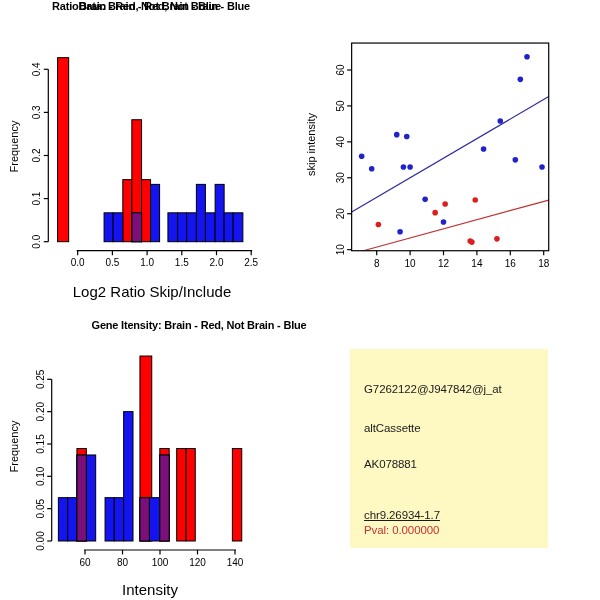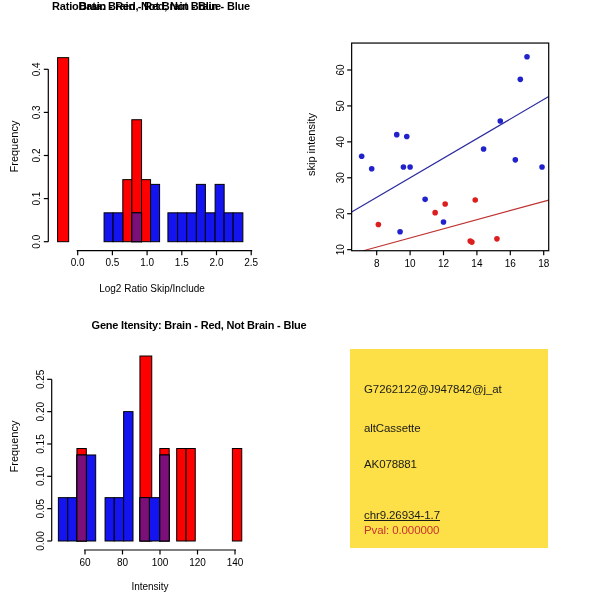--- a/index.html
+++ b/index.html
@@ -3,21 +3,21 @@
 <meta charset="utf-8">
 <style>
   html,body{margin:0;padding:0;background:#fff;}
   .stage{position:relative;width:600px;height:600px;background:#fff;overflow:hidden;
          font-family:"Liberation Sans","DejaVu Sans",sans-serif;color:#000;}
   svg{position:absolute;left:0;top:0;}
   .title{position:absolute;font-size:11px;font-weight:bold;letter-spacing:-0.2px;text-align:center;white-space:nowrap;}
   .t1{left:0;top:20;width:302px;}
   .t2{left:300;top:20;width:300px;}
   .t3{left:0;top:319px;width:302px;margin-left:48px;}
-  .xlab{position:absolute;font-size:10px;text-align:center;white-space:nowrap;}
+  .xlab{position:absolute;font-size:15px;text-align:center;white-space:nowrap;}
   .x1{left:2px;top:283px;width:300px;}
   .x2{left:300px;top:281px;width:295px;}
   .x3{left:0;top:581px;width:300px;}
   .ylab{position:absolute;font-size:11px;width:140px;height:13px;text-align:center;
         transform:rotate(-90deg);white-space:nowrap;}
   .y1{left:-56px;top:140px;}
   .y2{left:241px;top:138px;}
   .y3{left:-56px;top:440px;}
   .infobox{position:absolute;left:350px;top:349px;width:198px;height:199px;}
   .infoline{position:absolute;left:14px;font-size:11.5px;letter-spacing:-0.1px;white-space:nowrap;}
@@ -187,20 +187,20 @@
   <div class="title t1">RatioData: Brain - Red, Not Brain - Blue</div>
   <div class="title t3">Gene Itensity: Brain - Red, Not Brain - Blue</div>
 
   <div class="xlab x1">Log2 Ratio Skip/Include</div>
   <div class="xlab x3">Intensity</div>
 
   <div class="ylab y1">Frequency</div>
   <div class="ylab y2">skip intensity</div>
   <div class="ylab y3">Frequency</div>
 
-  <div class="infobox" id="infobox" style="background: #fde047;">
+  <div class="infobox" id="infobox" style="background: #fef9c3;">
     <div class="infoline il0" style="color: rgb(26, 26, 26);">G7262122@J947842@j_at</div>
     <div class="infoline il1" style="color: rgb(26, 26, 26);">altCassette</div>
     <div class="infoline il2" style="color: rgb(26, 26, 26);">AK078881</div>
     <div class="infoline il3" style="color: rgb(26, 26, 26);">chr9.26934-1.7</div>
     <div class="infoline il4" style="color: rgb(200, 50, 50);">Pval: 0.000000</div>
   </div>
 </div>
 
 </body></html>

